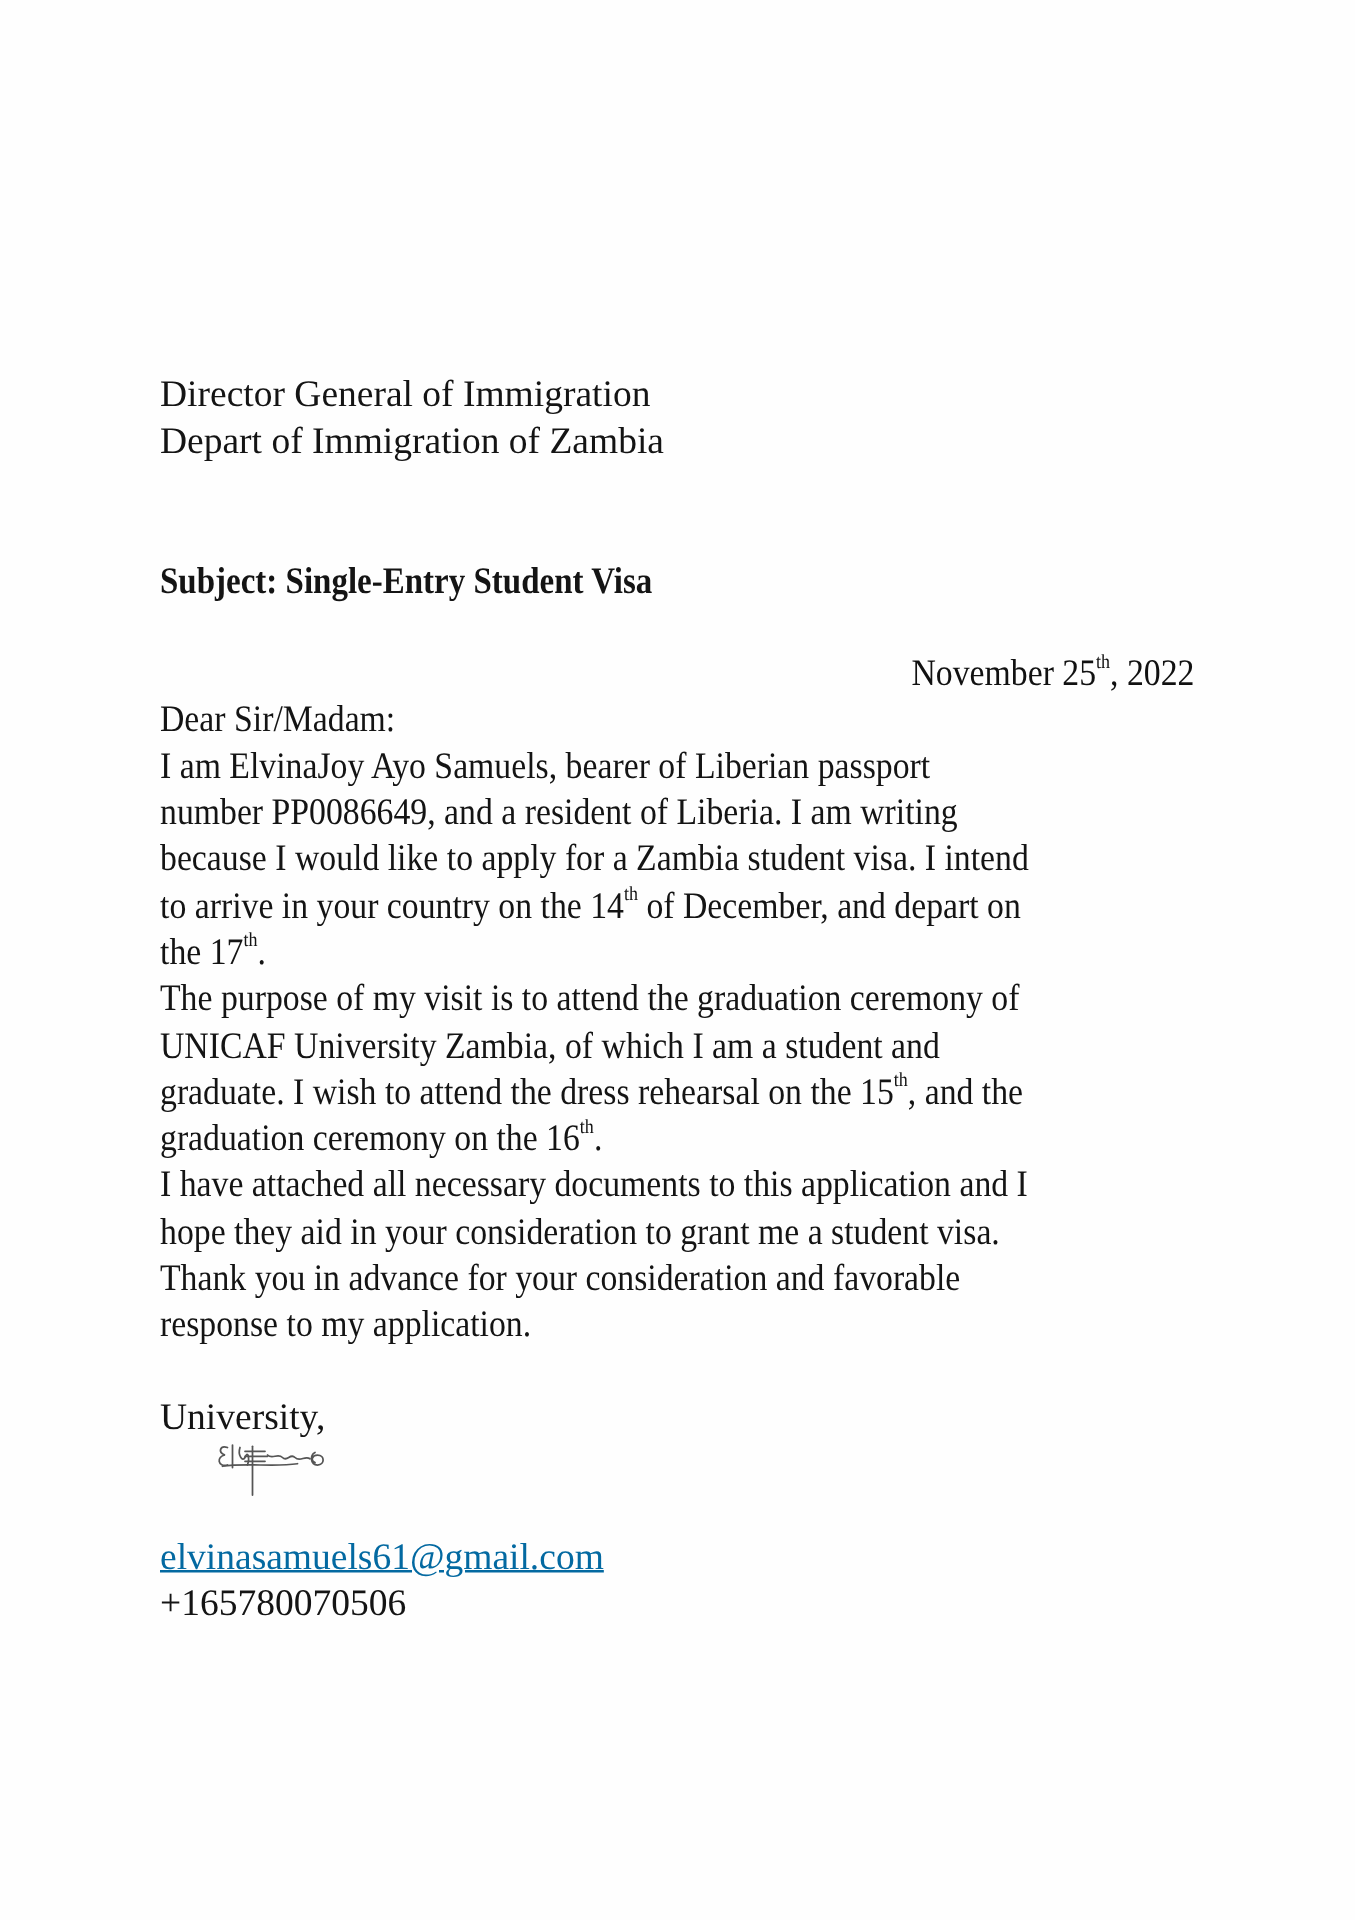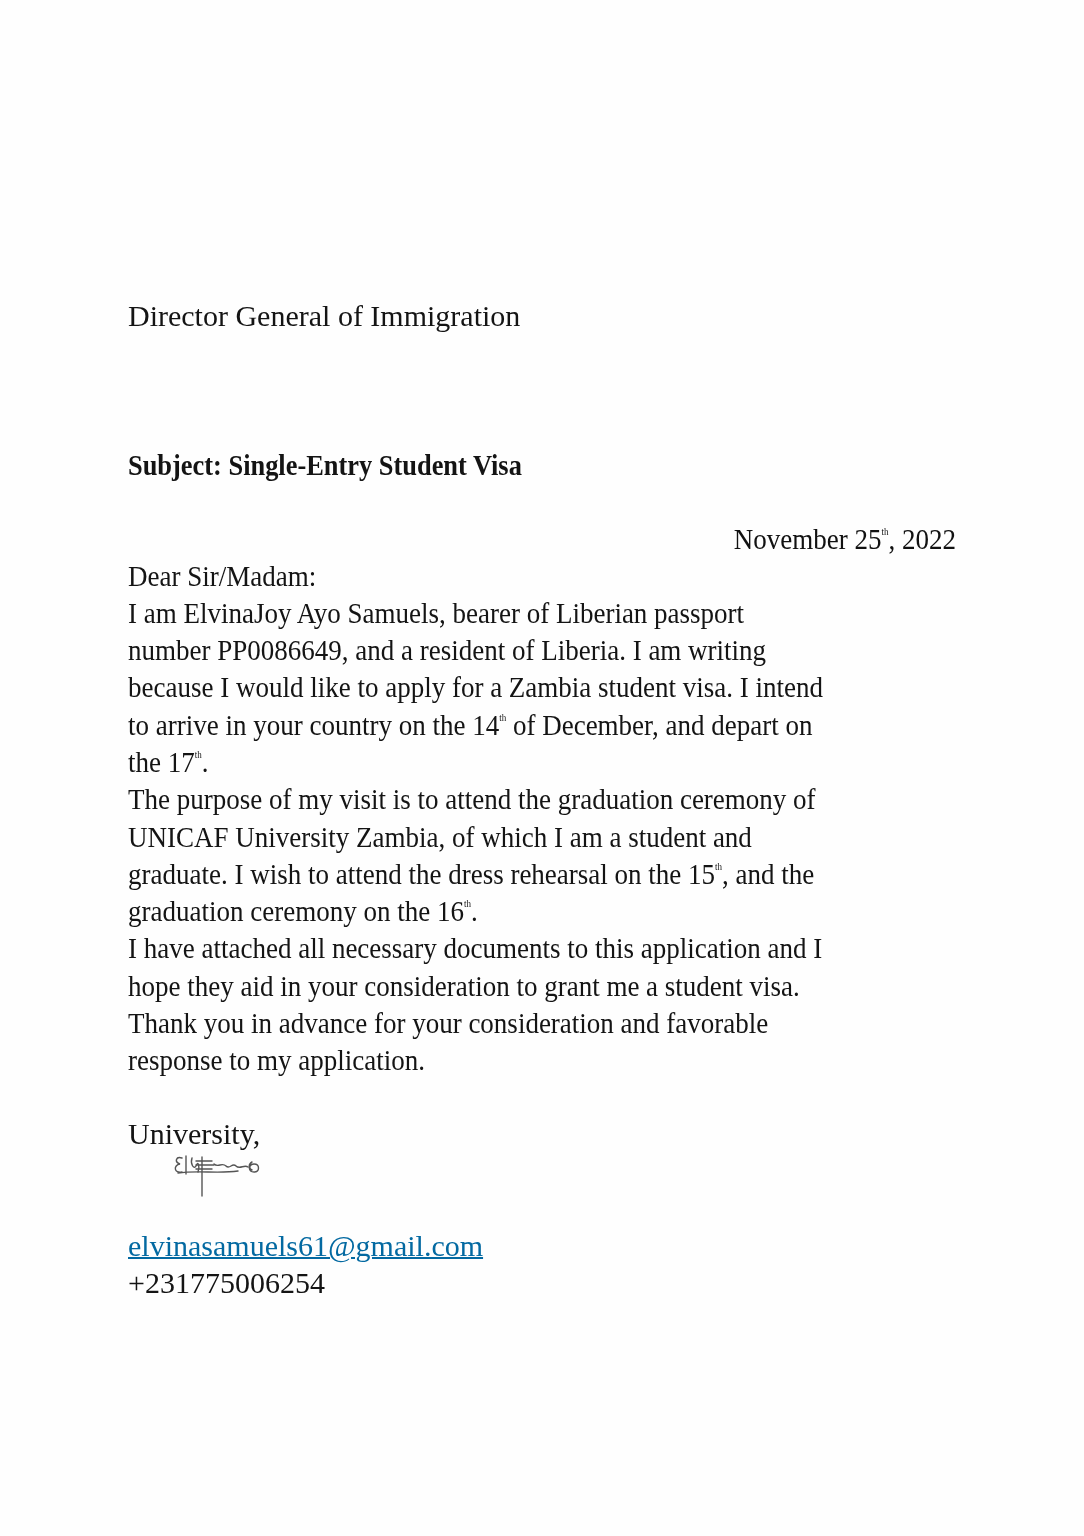--- a/index.html
+++ b/index.html
@@ -9,30 +9,31 @@
       background: #fefefe; color: #111111;
       font-family: "Liberation Serif", "DejaVu Serif", serif;
     }
     .line {
       position: absolute; left: 128px; white-space: nowrap;
       font-size: 30px; line-height: 37px; color: #141414;
     }
     .narrow { transform-origin: left top; transform: scaleX(0.90); }
     .bold { font-weight: bold; }
     .date { position: absolute; right: 128px; white-space: nowrap; font-size: 30px; line-height: 37px; transform-origin: right top; transform: scaleX(0.90); }
-    sup { font-size: 10px; vertical-align: 14px; line-height: 0; }
+    sup { font-size: 16px; vertical-align: 14px; line-height: 0; }
     a.email { color: #0369a1; text-decoration: underline; text-decoration-thickness: 2px; }
     .sig { position: absolute; left: 168px; top: 1152px; width: 100px; height: 46px; }
   </style>
 </head>
 <body>
 
 <div class="page">
 
   <div class="line" style="top:297px;">Director General of Immigration</div>
+  <div class="line" style="top:334px;">Depart of Immigration of Zambia</div>
 
   <div class="line bold narrow" style="top:446px; transform: scaleX(0.88);">Subject: Single-Entry Student Visa</div>
 
   <div class="date" style="top:520px;"><span>November 25</span><sup>th</sup><span>, 2022</span></div>
 
   <div class="line narrow" style="top:557px;">Dear Sir/Madam:</div>
 
   <div class="line narrow" style="top:594px;">I am ElvinaJoy Ayo Samuels, bearer of Liberian passport</div>
   <div class="line narrow" style="top:631px;">number PP0086649, and a resident of Liberia. I am writing</div>
   <div class="line narrow" style="top:668px;">because I would like to apply for a Zambia student visa. I intend</div>
@@ -58,15 +59,15 @@
       <path d="M10 21 C30 18 50 22 70 19"></path>
       <path d="M24 6 C22 12 26 18 28 14 C30 8 32 14 30 20"></path>
       <path d="M34 5 L34 44"></path>
       <path d="M28 9 L44 9 M28 13 L46 13 M28 17 L44 17"></path>
       <path d="M46 12 C50 16 54 10 58 14 C62 18 64 10 68 14 C72 18 76 12 80 15"></path>
       <path d="M84 10 C80 12 80 20 86 20 C92 20 92 12 86 12 C82 12 80 16 84 18"></path>
     </g>
   </svg>
 
   <div class="line" style="top:1227px;"><a class="email">elvinasamuels61@gmail.com</a></div>
-  <div class="line" style="top:1264px;">+231775006254</div>
+  <div class="line" style="top:1264px;">+165780070506</div>
 
 </div>
 
 </body></html>

